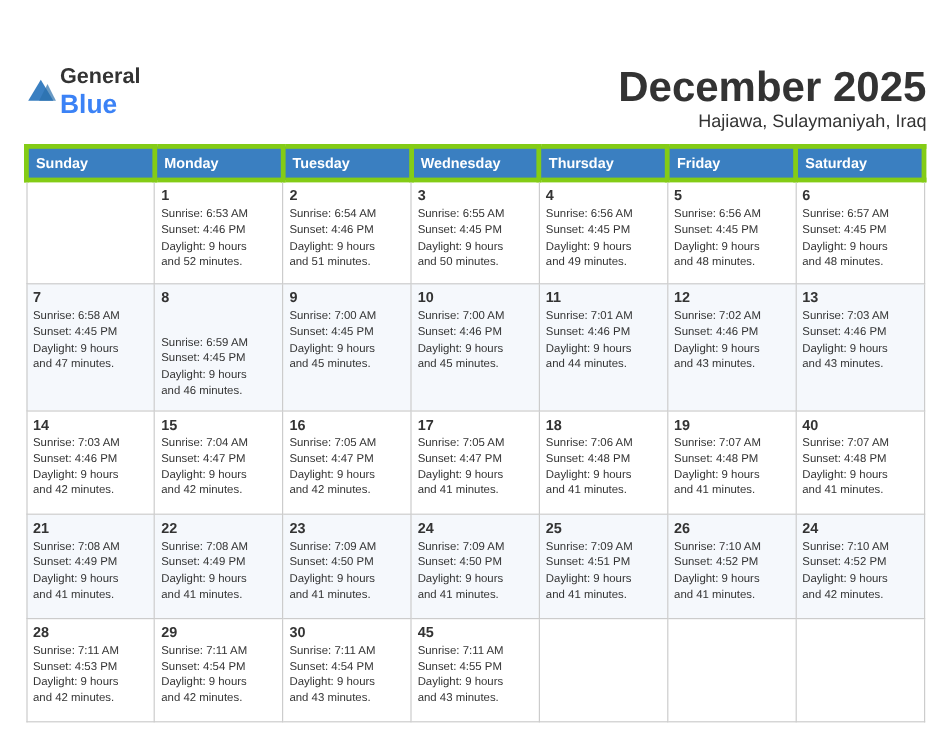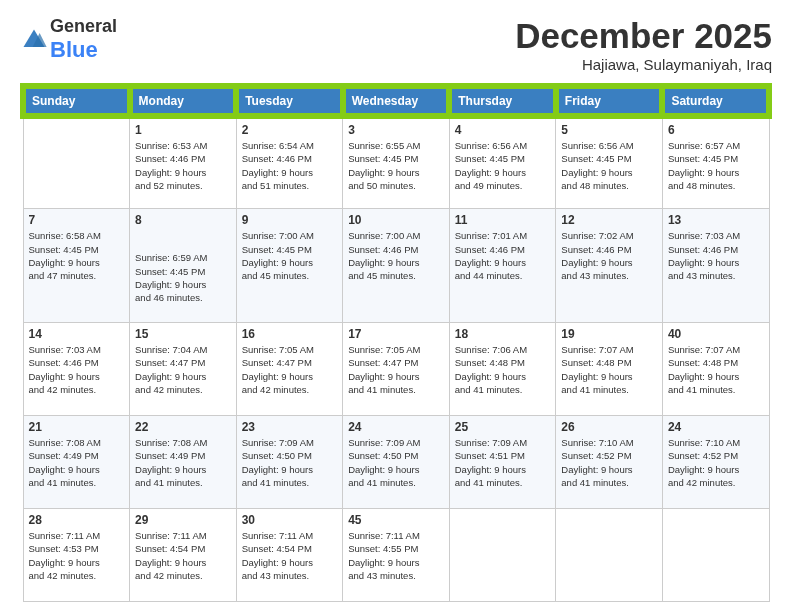--- a/index.html
+++ b/index.html
@@ -15,20 +15,21 @@
       height: 612px;
       padding: 16px 20px 10px 20px;
       display: flex;
       flex-direction: column;
     }
     .header {
       display: flex;
       justify-content: space-between;
       align-items: flex-start;
       margin-bottom: 10px;
+      margin-top: 37px;
     }
     .logo {
       display: flex;
       align-items: center;
     }
     .logo-icon {
       width: 28px;
       height: 28px;
       margin-right: 2px;
     }
@@ -50,21 +51,21 @@
       width: 100%;
       font-size: 10px;
     }
     .calendar th {
       background-color: #3a7fc1;
       color: #fff;
       text-align: left;
       padding: 5px 6px;
       font-size: 12px;
       font-weight: bold;
-      border: 6px solid #84cc16;
+      border: 4px solid #84cc16;
     }
     .calendar td {
       border: 1px solid #ccc;
       vertical-align: top;
       padding: 4px 5px;
       width: calc(100% / 7);
       height: 82px;
       color: #333;
     }
     .calendar tr:nth-child(even) td {

